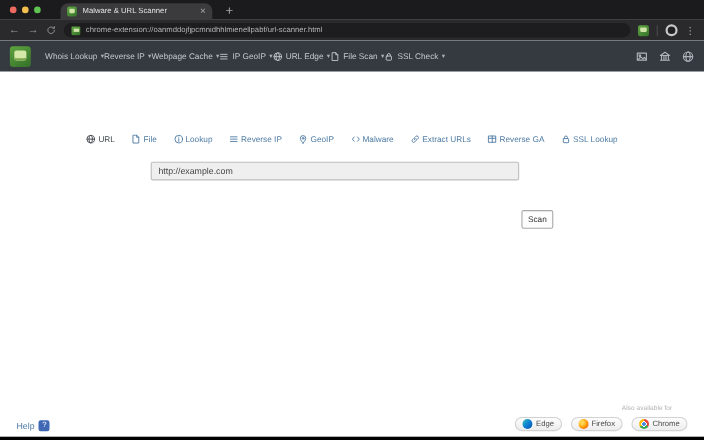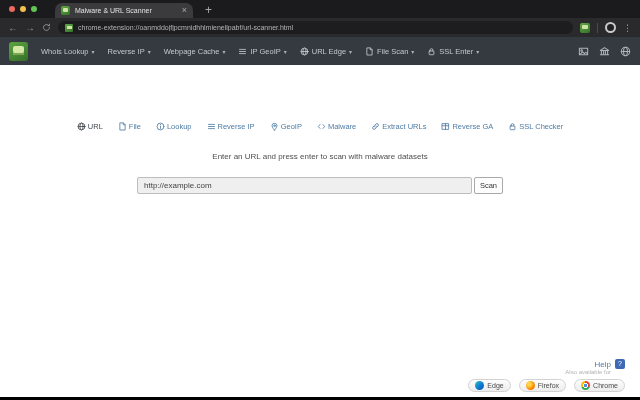--- a/index.html
+++ b/index.html
@@ -45,23 +45,23 @@
 
   .tabs-row{display:flex;justify-content:center;gap:15px;margin-top:57px;}
   .tab-link{display:flex;align-items:center;gap:2px;font-size:7.5px;color:#4e7ba3;white-space:nowrap;cursor:default;}
   .tab-link svg{width:9px;height:9px;}
   .tab-link.active{color:#42494f;}
 
   .caption{margin-top:21px;text-align:center;font-size:8px;color:#4e4e4e;}
 
   .scan-row{margin:16px auto 0;width:366px;display:flex;gap:2px;}
   .scan-input{flex:1;height:17px;border:1px solid #bdbdbd;border-radius:2px;background:#efefef;font-size:8px;color:#444;padding:0 6px;outline:none;}
-  .scan-btn{width:29px;height:17px;border:1px solid #a9a9a9;border-radius:2px;background:#fdfdfd;font-size:7.5px;color:#333;padding:0;line-height:15px;}
-
-  .page-footer{position:absolute;left:0;right:0;bottom:5px;padding:0 15px;display:flex;justify-content:space-between;align-items:flex-end;flex-direction:column;}
+  .scan-btn{width:29px;height:17px;border:1px solid #a9a9a9;border-radius:2px;background:#fdfdfd;font-size:7.5px;color:#333;padding:0;line-height:15px;margin-top:44px;}
+
+  .page-footer{position:absolute;left:0;right:0;bottom:5px;padding:0 15px;display:flex;justify-content:space-between;align-items:flex-end;}
   .help-box{display:flex;align-items:center;gap:4px;}
   .help-label{font-size:8px;color:#4e7ba3;}
   .help-icon{width:10px;height:10px;border-radius:2px;background:#3f68b5;color:#fff;font-size:7px;line-height:10px;text-align:center;display:inline-block;}
   .footer-right{text-align:right;}
   .avail-caption{font-size:6px;color:#b3b3b3;margin-bottom:4px;margin-right:14px;}
   .chips{display:flex;gap:8px;}
   .chip{display:flex;align-items:center;gap:3px;border:1px solid #d2d2d2;border-radius:8px;background:linear-gradient(#fdfdfd,#ededed);padding:1px 6px;font-size:7px;color:#4a4a4a;}
   .bicon{width:9px;height:9px;border-radius:50%;display:inline-block;flex:none;}
   .bicon.edge{background:linear-gradient(135deg,#35c1b7,#0b7bd4 55%,#0a4fa8);}
   .bicon.firefox{background:radial-gradient(circle at 35% 35%,#ffd54f 0 20%,#ff9500 55%,#e3450e);}
@@ -105,21 +105,21 @@
       <span class="ext-icon"></span>
       <span class="tb-divider"></span>
       <span class="avatar"></span>
       <span class="kebab">⋮</span>
     </div>
   </div>
 
   <div class="page">
     <div class="site-navbar">
       <span class="logo"></span>
-      <div style="display:flex;align-items:center;gap:13px;" id="nav-items">
+      <div style="display:flex;align-items:center;" id="nav-items">
           <span class="nav-item">
             <span>Whois Lookup</span>
             <span class="nav-caret">▾</span>
           </span>
           <span class="nav-item">
             <span>Reverse IP</span>
             <span class="nav-caret">▾</span>
           </span>
           <span class="nav-item">
             <span>Webpage Cache</span>
@@ -155,21 +155,21 @@
             <span>File Scan</span>
             <span class="nav-caret">▾</span>
           </span>
           <span class="nav-item">
             <span style="display: flex;">
               <svg viewBox="0 0 12 12" fill="none" stroke="currentColor" stroke-width="1.1" stroke-linecap="round" stroke-linejoin="round">
                 <rect x="2.8" y="5.3" width="6.4" height="5" rx=".8"></rect>
                 <path d="M4.2 5.3V4a1.8 1.8 0 0 1 3.6 0v1.3"></path>
               </svg>
             </span>
-            <span>SSL Enter</span>
+            <span>SSL Check</span>
             <span class="nav-caret">▾</span>
           </span>
         </div>
       <span class="nav-spacer"></span>
       <div class="nav-right" id="nav-right">
           <span class="nricon">
             <svg viewBox="0 0 12 12" fill="none" stroke="currentColor" stroke-width="1.1" stroke-linecap="round" stroke-linejoin="round">
               <rect x="1.5" y="2.5" width="9" height="7"></rect>
               <circle cx="4" cy="5" r=".8"></circle>
               <path d="M2.5 8.8 5 6.3l2 2 1.5-1.5 1.8 1.8"></path>
@@ -264,25 +264,24 @@
           </span>
           <span>Reverse GA</span>
         </div>
         <div class="tab-link">
           <span style="display: flex;">
             <svg viewBox="0 0 12 12" fill="none" stroke="currentColor" stroke-width="1.1" stroke-linecap="round" stroke-linejoin="round">
               <rect x="2.8" y="5.3" width="6.4" height="5" rx=".8"></rect>
               <path d="M4.2 5.3V4a1.8 1.8 0 0 1 3.6 0v1.3"></path>
             </svg>
           </span>
-          <span>SSL Checker</span>
+          <span>SSL Lookup</span>
         </div>
       </div>
 
-    <div class="caption">Enter an URL and press enter to scan with malware datasets</div>
 
     <div class="scan-row">
       <input class="scan-input" type="text" value="http://example.com" style="">
       <button class="scan-btn">Scan</button>
     </div>
 
     <div class="page-footer">
       <div class="help-box">
         <span class="help-label">Help</span>
         <span class="help-icon">?</span>

